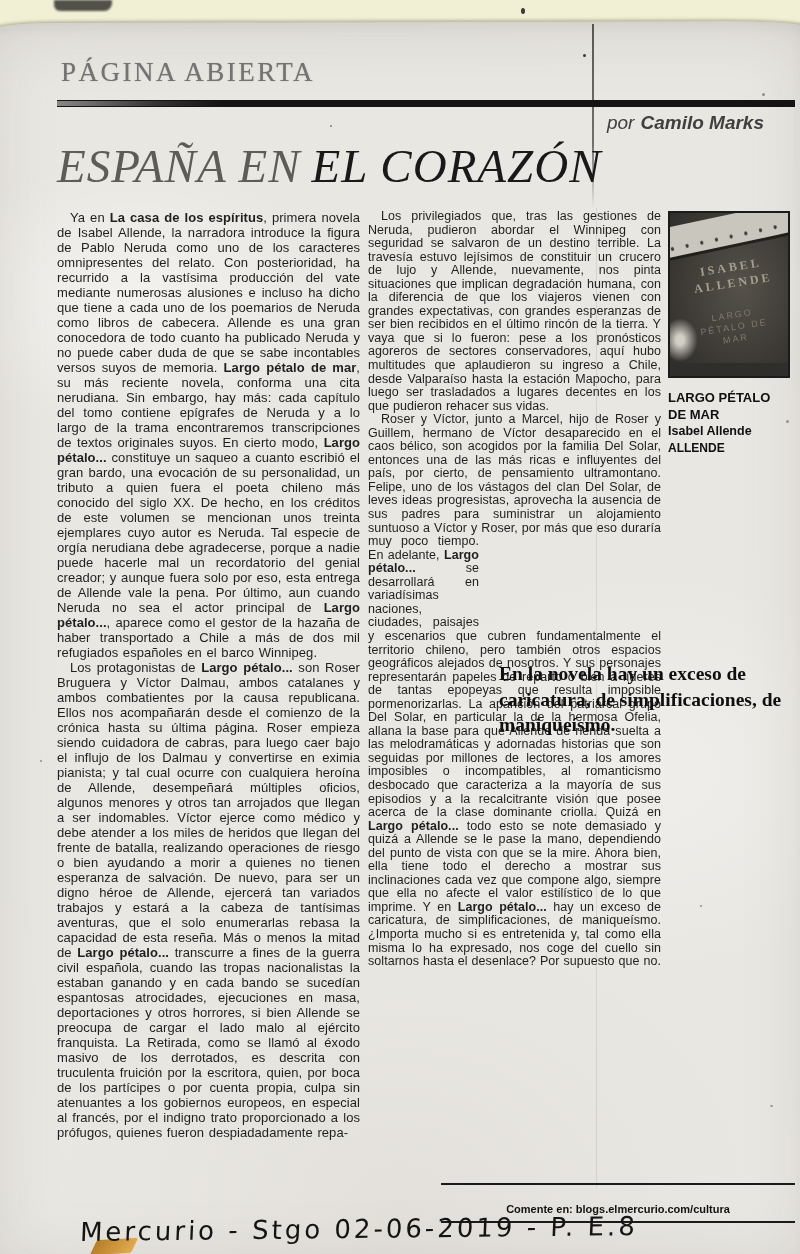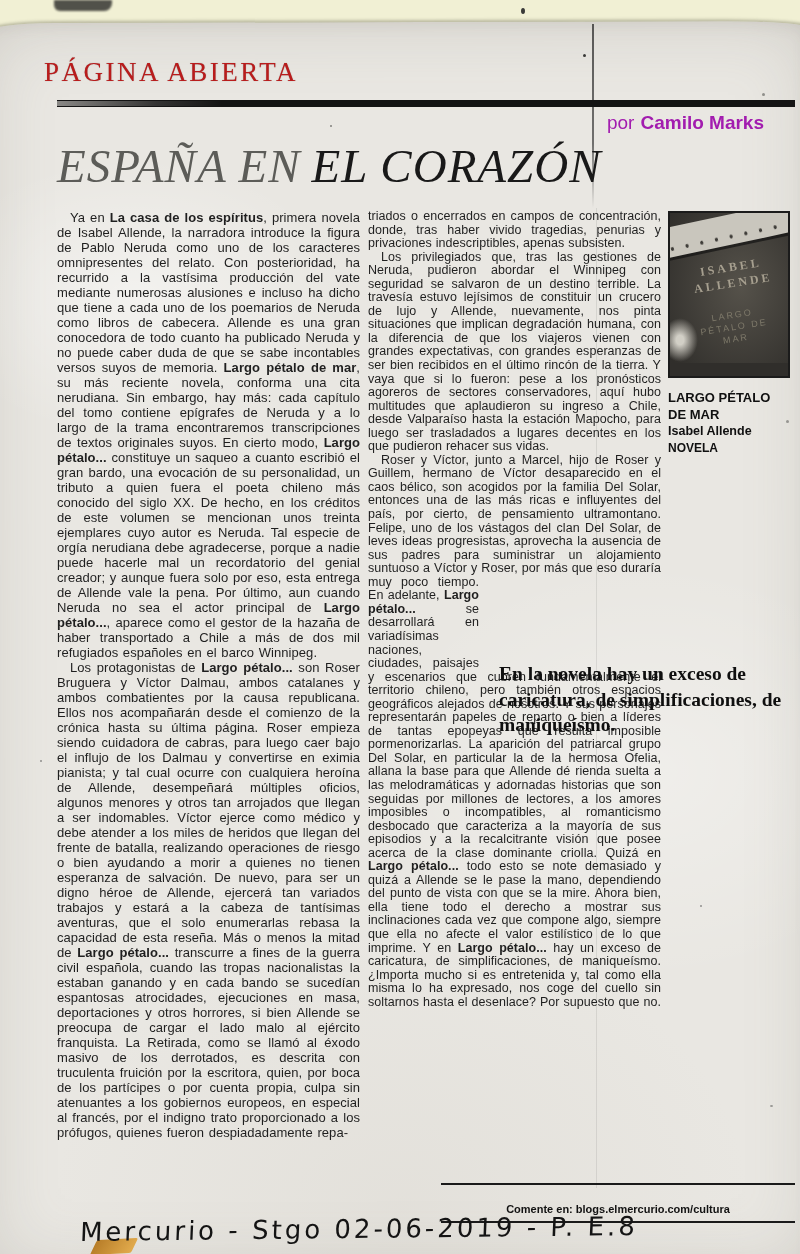--- a/index.html
+++ b/index.html
@@ -20,28 +20,28 @@
     border-top-right-radius:90px 8px;
     transform:rotate(-0.15deg);
     box-shadow: inset 0 0 70px rgba(120,115,102,.22), inset -5px 0 16px rgba(105,100,92,.14), 0 -2px 3px rgba(90,90,70,.35);
   }
   .smudge-top { position:absolute; left:54px; top:0; width:58px; height:11px; background:#2a2a28; border-radius:0 0 8px 6px; opacity:.8; filter:blur(1px); }
   .speck { position:absolute; background:#3a3a38; border-radius:50%; }
   .crease-a { position:absolute; left:592px; top:24px; width:2px; height:184px; background:linear-gradient(#1f1f1f 0%, #3c3c3c 65%, rgba(60,60,60,0)); opacity:.7; }
   .crease-b { position:absolute; left:596px; top:208px; width:1px; height:980px; background:#555; opacity:.13; }
 
   .kicker {
-    position:absolute; left:44px; top:57px;
+    position:absolute; left:61px; top:57px;
     font-family:"Liberation Serif", serif; font-size:27px; letter-spacing:2.5px;
-    color:#b91c1c; text-shadow:0 0 1px rgba(56,56,56,.4);
+    color:#737373; text-shadow:0 0 1px rgba(56,56,56,.4);
   }
   .rule { position:absolute; left:57px; top:100px; width:738px; height:7px; background:#141414; }
   .rule::before { content:""; position:absolute; left:0; top:1px; width:165px; height:5px;
     background:linear-gradient(90deg, rgba(233,231,226,.55), rgba(233,231,226,.15) 60%, rgba(233,231,226,0)); }
-  .byline { position:absolute; right:36px; top:112px; font-size:19px; color:#a21caf; }
+  .byline { position:absolute; right:36px; top:112px; font-size:19px; font-style:italic; color:#404040; }
   .byline .author { font-weight:bold; margin-left:6px; }
   .headline {
     position:absolute; left:57px; top:139px; white-space:nowrap;
     font-family:"Liberation Serif", serif; font-style:italic; font-size:47px; letter-spacing:1px;text-align:center;
   }
   .headline .t1 { color:#59595600; color:#5c5c58; }
   .headline .t2 { color:#191919; margin-left:11px; }
 
   .col { position:absolute; top:210px; text-align:justify; color:#1f1f1f; overflow:hidden; }
   .col1 { left:57px;  width:303px; height:1004px; font-size:13px;  line-height:15px; letter-spacing:.05px; word-spacing:1px; }
@@ -116,37 +116,36 @@
 <div class="headline">
   <span class="t1">ESPAÑA EN</span><span class="t2">EL CORAZÓN</span>
 </div>
 
 <div class="col col1">
   <p>Ya en <b>La casa de los espíritus</b>, primera novela de Isabel Allende, la narradora introduce la figura de Pablo Neruda como uno de los caracteres omnipresentes del relato. Con posterioridad, ha recurrido a la vastísima producción del vate mediante numerosas alusiones e incluso ha dicho que tiene a cada uno de los poemarios de Neruda como libros de cabecera. Allende es una gran conocedora de todo cuanto ha publicado Neruda y no puede caber duda de que se sabe incontables versos suyos de memoria. <b>Largo pétalo de mar</b>, su más reciente novela, conforma una cita nerudiana. Sin embargo, hay más: cada capítulo del tomo contiene epígrafes de Neruda y a lo largo de la trama encontraremos transcripciones de textos originales suyos. En cierto modo, <b>Largo pétalo...</b> constituye un saqueo a cuanto escribió el gran bardo, una evocación de su personalidad, un tributo a quien fuera el poeta chileno más conocido del siglo XX. De hecho, en los créditos de este volumen se mencionan unos treinta ejemplares cuyo autor es Neruda. Tal especie de orgía nerudiana debe agradecerse, porque a nadie puede hacerle mal un recordatorio del genial creador; y aunque fuera solo por eso, esta entrega de Allende vale la pena. Por último, aun cuando Neruda no sea el actor principal de <b>Largo pétalo...</b>, aparece como el gestor de la hazaña de haber transportado a Chile a más de dos mil refugiados españoles en el barco Winnipeg.</p>
   <p>Los protagonistas de <b>Largo pétalo...</b> son Roser Bruguera y Víctor Dalmau, ambos catalanes y ambos combatientes por la causa republicana. Ellos nos acompañarán desde el comienzo de la crónica hasta su última página. Roser empieza siendo cuidadora de cabras, para luego caer bajo el influjo de los Dalmau y convertirse en eximia pianista; y tal cual ocurre con cualquiera heroína de Allende, desempeñará múltiples oficios, algunos menores y otros tan arrojados que llegan a ser indomables. Víctor ejerce como médico y debe atender a los miles de heridos que llegan del frente de batalla, realizando operaciones de riesgo o bien ayudando a morir a quienes no tienen esperanza de salvación. De nuevo, para ser un digno héroe de Allende, ejercerá tan variados trabajos y estará a la cabeza de tantísimas aventuras, que el solo enumerarlas rebasa la capacidad de esta reseña. Más o menos la mitad de <b>Largo pétalo...</b> transcurre a fines de la guerra civil española, cuando las tropas nacionalistas la estaban ganando y en cada bando se sucedían espantosas atrocidades, ejecuciones en masa, deportaciones y otros horrores, si bien Allende se preocupa de cargar el lado malo al ejército franquista. La Retirada, como se llamó al éxodo masivo de los derrotados, es descrita con truculenta fruición por la escritora, quien, por boca de los partícipes o por cuenta propia, culpa sin atenuantes a los gobiernos europeos, en especial al francés, por el indigno trato proporcionado a los prófugos, quienes fueron despiadadamente repa-</p>
 </div>
 
 <div class="col col2">
-  <p class="cont">triados o encerrados en campos de concentración, donde, tras haber vivido tragedias, penurias y privaciones indescriptibles, apenas subsisten.</p>
   <p>Los privilegiados que, tras las gestiones de Neruda, pudieron abordar el Winnipeg con seguridad se salvaron de un destino terrible. La travesía estuvo lejísimos de constituir un crucero de lujo y Allende, nuevamente, nos pinta situaciones que implican degradación humana, con la diferencia de que los viajeros vienen con grandes expectativas, con grandes esperanzas de ser bien recibidos en el último rincón de la tierra. Y vaya que si lo fueron: pese a los pronósticos agoreros de sectores conservadores, aquí hubo multitudes que aplaudieron su ingreso a Chile, desde Valparaíso hasta la estación Mapocho, para luego ser trasladados a lugares decentes en los que pudieron rehacer sus vidas.</p>
   <p>Roser y Víctor, junto a Marcel, hijo de Roser y Guillem, hermano de Víctor desaparecido en el caos bélico, son acogidos por la familia Del Solar, entonces una de las más ricas e influyentes del país, por cierto, de pensamiento ultramontano. Felipe, uno de los vástagos del clan Del Solar, de leves ideas progresistas, aprovecha la ausencia de sus padres para suministrar un alojamiento suntuoso a Víctor y Roser, por más que eso duraría <span class="pq-spacer"></span>muy poco tiempo. En adelante, <b>Largo pétalo...</b> se desarrollará en variadísimas naciones, ciudades, paisajes y escenarios que cubren fundamentalmente el territorio chileno, pero también otros espacios geográficos alejados de nosotros. Y sus personajes representarán papeles de reparto o bien a líderes de tantas epopeyas que resulta imposible pormenorizarlas. La aparición del patriarcal grupo Del Solar, en particular la de la hermosa Ofelia, allana la base para que Allende dé rienda suelta a las melodramáticas y adornadas historias que son seguidas por millones de lectores, a los amores imposibles o incompatibles, al romanticismo desbocado que caracteriza a la mayoría de sus episodios y a la recalcitrante visión que posee acerca de la clase dominante criolla. Quizá en <b>Largo pétalo...</b> todo esto se note demasiado y quizá a Allende se le pase la mano, dependiendo del punto de vista con que se la mire. Ahora bien, ella tiene todo el derecho a mostrar sus inclinaciones cada vez que compone algo, siempre que ella no afecte el valor estilístico de lo que imprime. Y en <b>Largo pétalo...</b> hay un exceso de caricatura, de simplificaciones, de maniqueísmo. ¿Importa mucho si es entretenida y, tal como ella misma lo ha expresado, nos coge del cuello sin soltarnos hasta el desenlace? Por supuesto que no.</p>
 </div>
 
 <div class="pullquote">En la novela hay un exceso de caricatura, de simplificaciones, de maniqueísmo.</div>
 
 <div class="cover">
   <div class="deck"></div>
   <div class="hull-author">ISABEL ALLENDE</div>
   <div class="hull-title">LARGO PÉTALO DE MAR</div>
   <div class="splash"></div>
   <div class="sea"></div>
 </div>
 
 <div class="caption">
   <div class="bk-title">LARGO PÉTALO DE MAR</div>
   <div class="bk-author">Isabel Allende</div>
-  <div class="bk-genre">NOVELA</div>
+  <div class="bk-genre">ALLENDE</div>
 </div>
 
 <div class="footer">Comente en: blogs.elmercurio.com/cultura</div>
 
 <div class="orange-mark"></div>
 <div class="handwriting">Mercurio - Stgo 02-06-2019 - P. E.8</div>
 
 </body></html>

